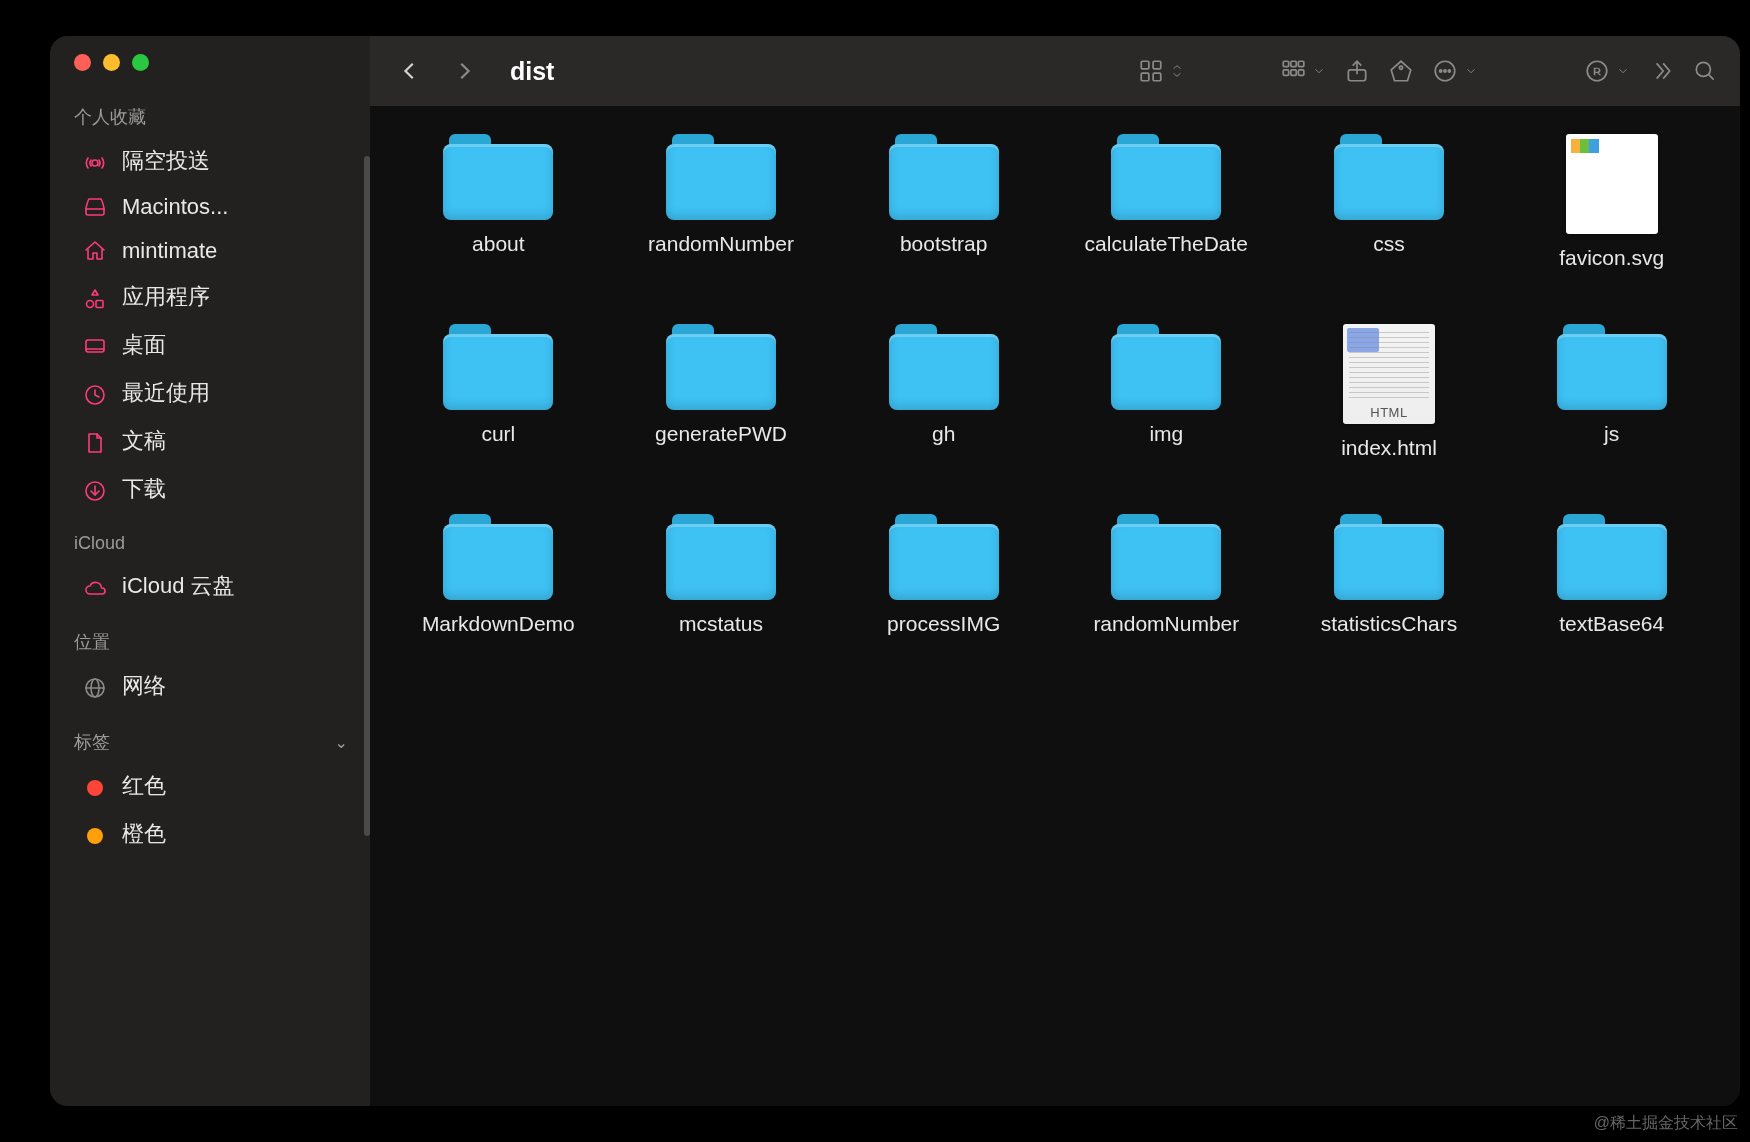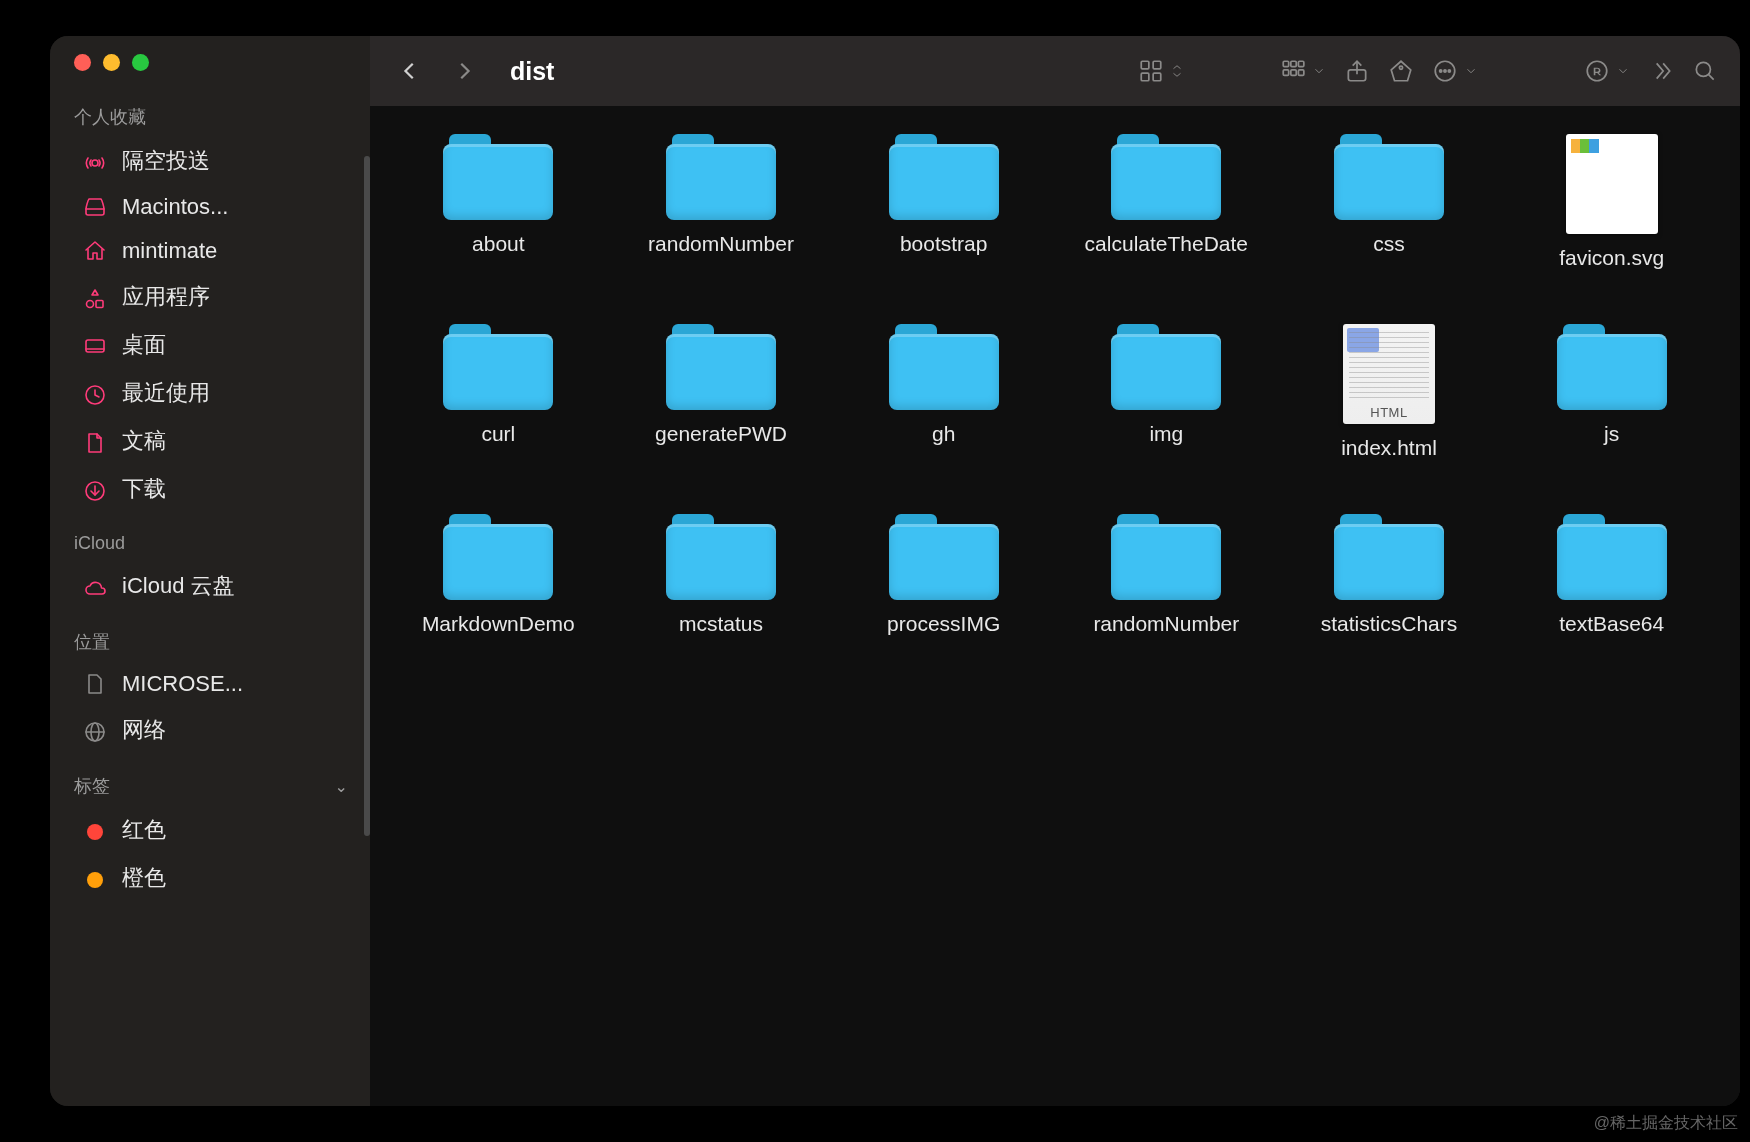--- a/index.html
+++ b/index.html
@@ -178,28 +178,20 @@
             <span>iCloud 云盘</span>
           </div>
         </div>
         <div class="sb-section">
           <div class="sb-head">
             <span>位置</span>
           </div>
           <div class="sb-item">
             <span class="sb-icon gray">
               <svg viewBox="0 0 24 24" stroke="currentColor" fill="none" stroke-width="1.6" stroke-linecap="round" stroke-linejoin="round">
-                <path d="M6 3h8l4 4v14H6z"></path>
-              </svg>
-            </span>
-            <span>MICROSE...</span>
-          </div>
-          <div class="sb-item">
-            <span class="sb-icon gray">
-              <svg viewBox="0 0 24 24" stroke="currentColor" fill="none" stroke-width="1.6" stroke-linecap="round" stroke-linejoin="round">
                 <circle cx="12" cy="12" r="9"></circle>
                 <ellipse cx="12" cy="12" rx="4" ry="9"></ellipse>
                 <line x1="3" y1="12" x2="21" y2="12"></line>
               </svg>
             </span>
             <span>网络</span>
           </div>
         </div>
         <div class="sb-section">
           <div class="sb-head">

